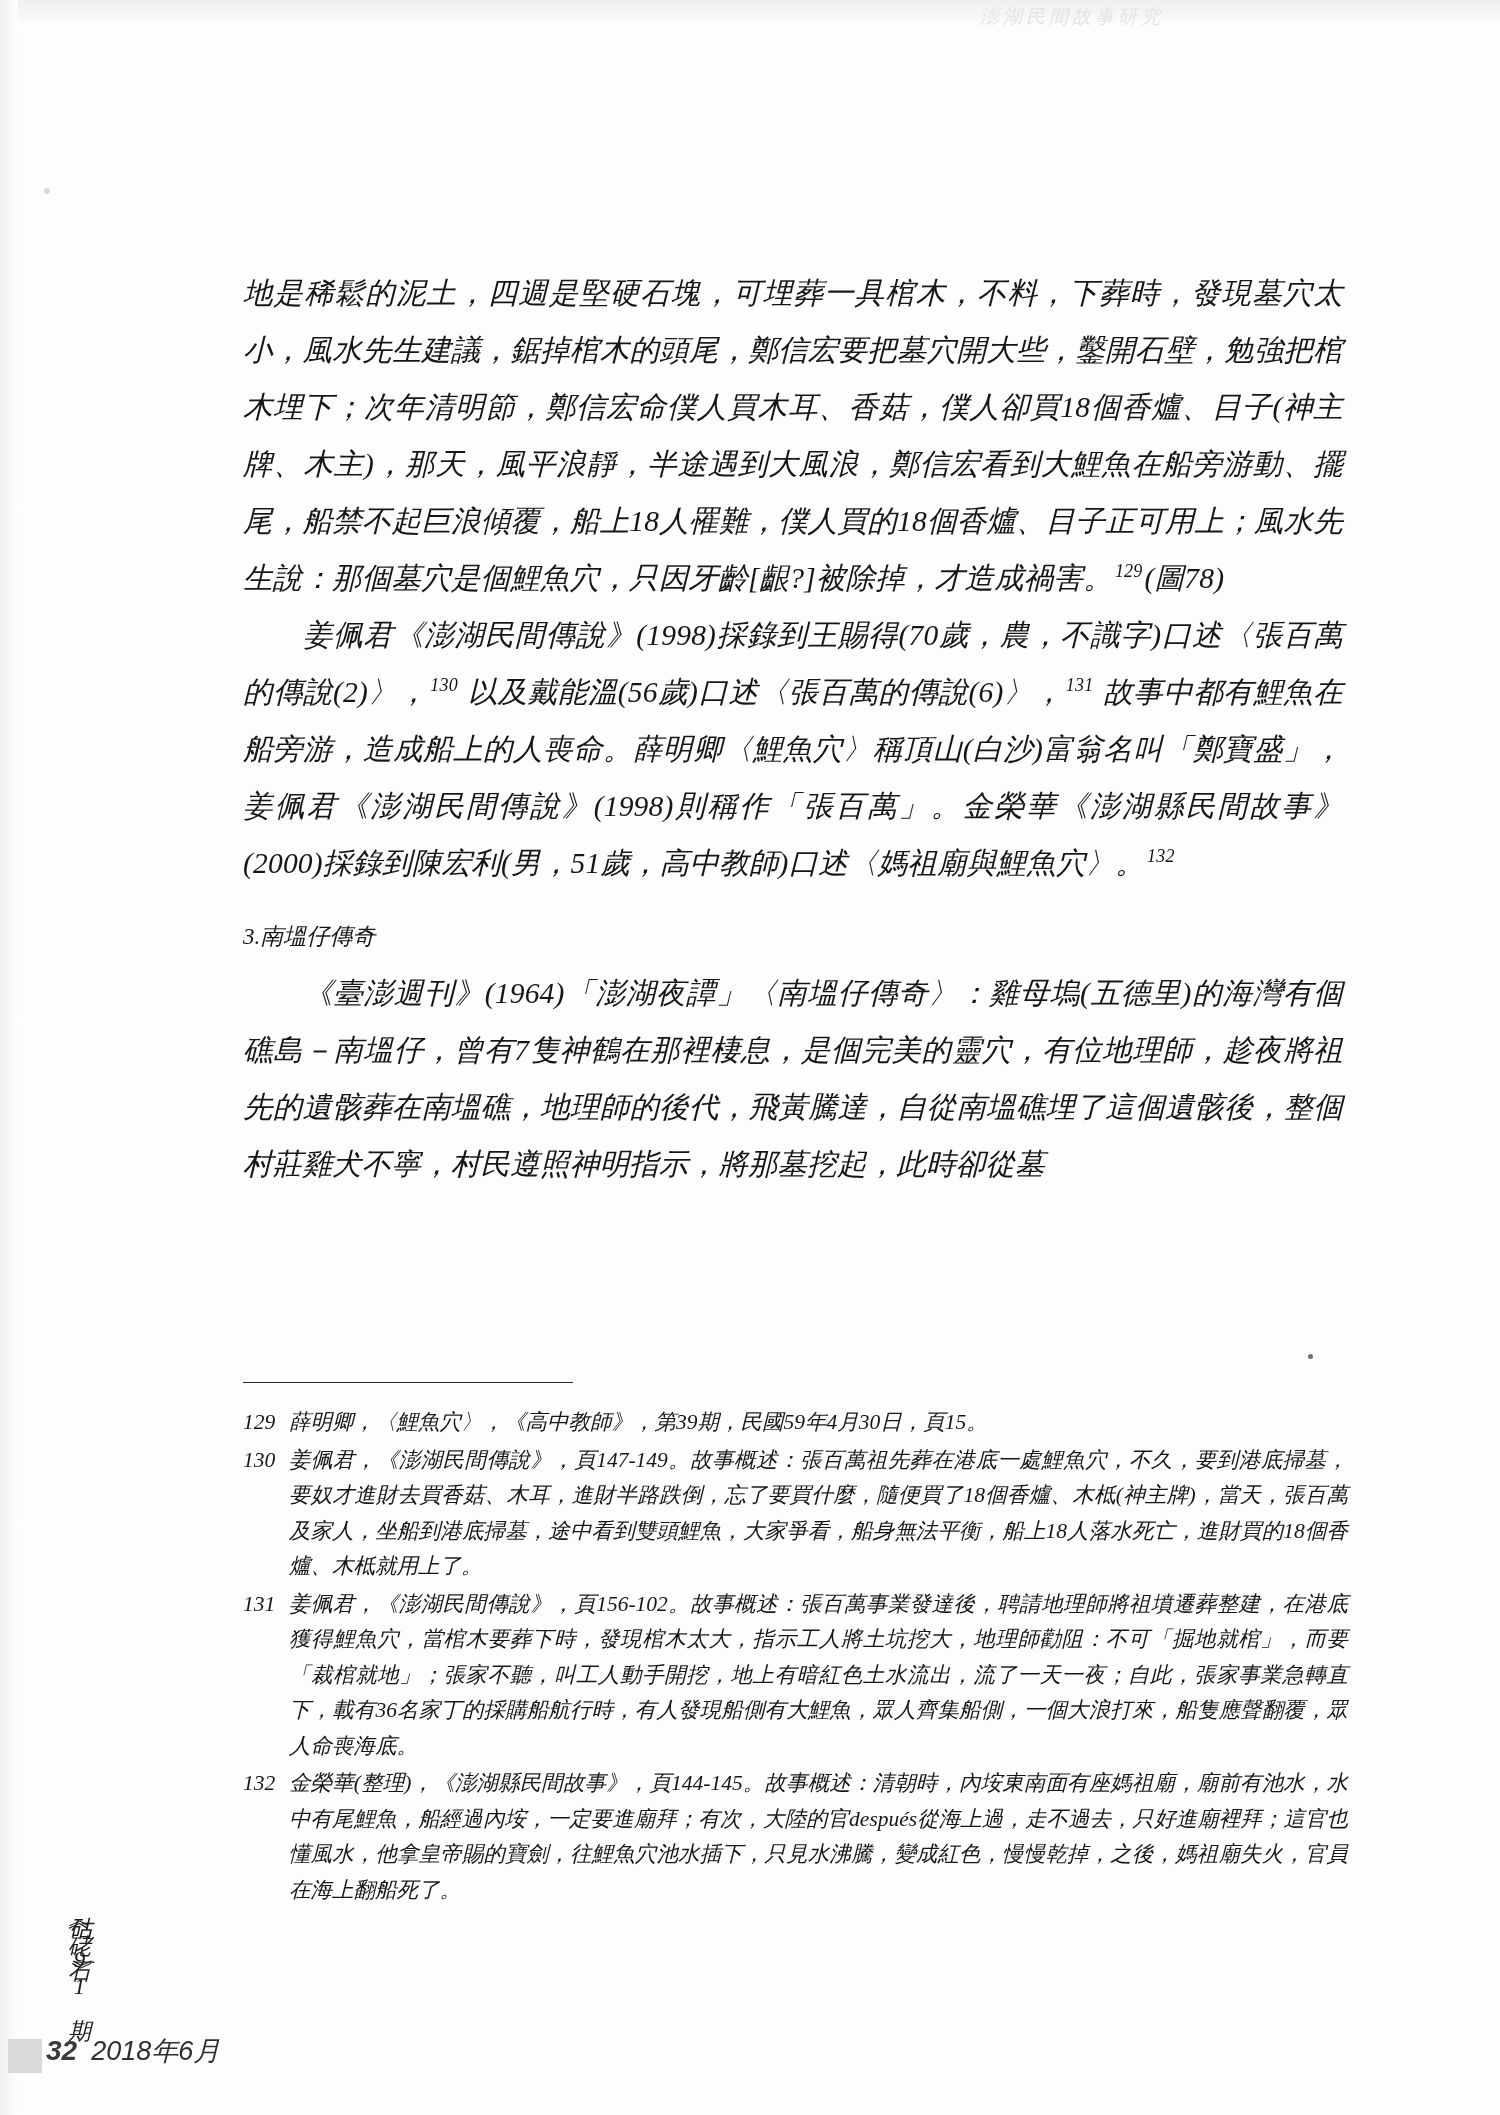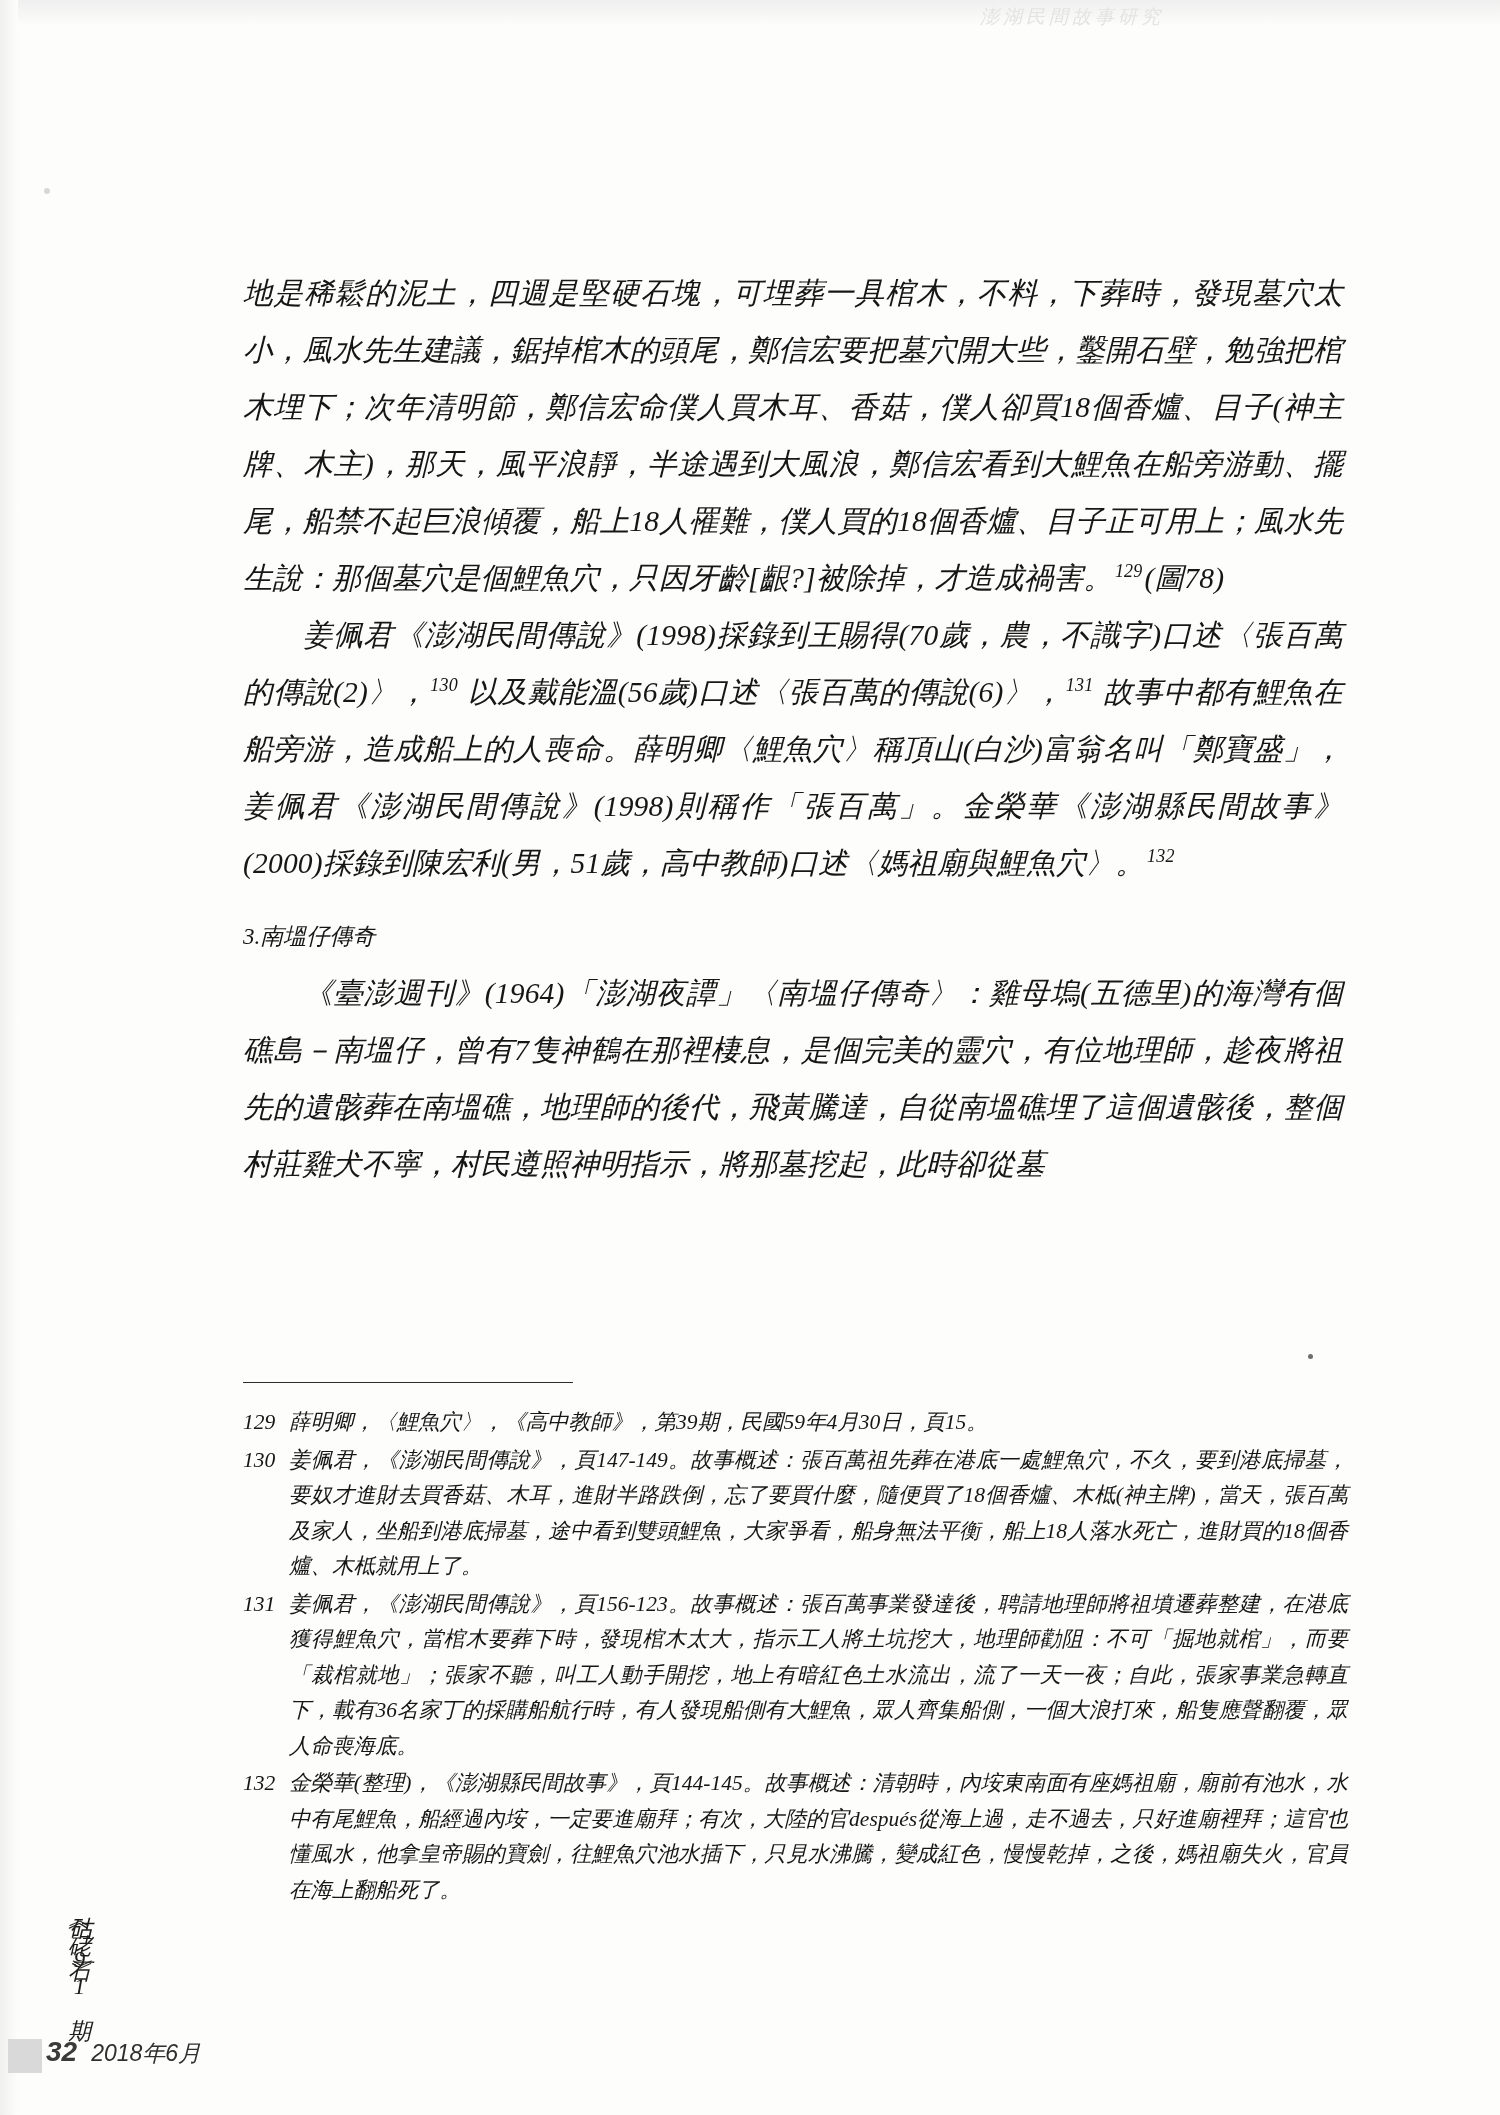--- a/index.html
+++ b/index.html
@@ -129,21 +129,21 @@
     align-items: baseline;
     gap: 14px;
   }
   .folio {
     font-size: 28px;
     font-weight: bold;
     color: #3a3a3a;
     font-family: "Liberation Sans", sans-serif;
   }
   .footer-date {
-    font-size: 23px;
+    font-size: 27px;
     color: #2f2f2f;
     font-family: "Liberation Sans", sans-serif;
   }
   .corner-mark {
     position: absolute;
     left: 8px;
     bottom: 42px;
     width: 34px;
     height: 34px;
     background: #d9d9d9;
@@ -192,21 +192,21 @@
     <div class="fnote">
       <div class="fnum">129</div>
       <div class="ftext">薛明卿，〈鯉魚穴〉，《高中教師》，第39期，民國59年4月30日，頁15。</div>
     </div>
     <div class="fnote">
       <div class="fnum">130</div>
       <div class="ftext">姜佩君，《澎湖民間傳說》，頁147-149。故事概述：張百萬祖先葬在港底一處鯉魚穴，不久，要到港底掃墓，要奴才進財去買香菇、木耳，進財半路跌倒，忘了要買什麼，隨便買了18個香爐、木柢(神主牌)，當天，張百萬及家人，坐船到港底掃墓，途中看到雙頭鯉魚，大家爭看，船身無法平衡，船上18人落水死亡，進財買的18個香爐、木柢就用上了。</div>
     </div>
     <div class="fnote">
       <div class="fnum">131</div>
-      <div class="ftext">姜佩君，《澎湖民間傳說》，頁156-123。故事概述：張百萬事業發達後，聘請地理師將祖墳遷葬整建，在港底獲得鯉魚穴，當棺木要葬下時，發現棺木太大，指示工人將土坑挖大，地理師勸阻：不可「掘地就棺」，而要「裁棺就地」；張家不聽，叫工人動手開挖，地上有暗紅色土水流出，流了一天一夜；自此，張家事業急轉直下，載有36名家丁的採購船航行時，有人發現船側有大鯉魚，眾人齊集船側，一個大浪打來，船隻應聲翻覆，眾人命喪海底。</div>
+      <div class="ftext">姜佩君，《澎湖民間傳說》，頁156-102。故事概述：張百萬事業發達後，聘請地理師將祖墳遷葬整建，在港底獲得鯉魚穴，當棺木要葬下時，發現棺木太大，指示工人將土坑挖大，地理師勸阻：不可「掘地就棺」，而要「裁棺就地」；張家不聽，叫工人動手開挖，地上有暗紅色土水流出，流了一天一夜；自此，張家事業急轉直下，載有36名家丁的採購船航行時，有人發現船側有大鯉魚，眾人齊集船側，一個大浪打來，船隻應聲翻覆，眾人命喪海底。</div>
     </div>
     <div class="fnote">
       <div class="fnum">132</div>
       <div class="ftext">金榮華(整理)，《澎湖縣民間故事》，頁144-145。故事概述：清朝時，內垵東南面有座媽祖廟，廟前有池水，水中有尾鯉魚，船經過內垵，一定要進廟拜；有次，大陸的官después從海上過，走不過去，只好進廟裡拜；這官也懂風水，他拿皇帝賜的寶劍，往鯉魚穴池水插下，只見水沸騰，變成紅色，慢慢乾掉，之後，媽祖廟失火，官員在海上翻船死了。</div>
     </div>
   </div>
 
   <div class="sidebar">《硓𥑮石》91期</div>
 
   <div class="corner-mark"></div>

